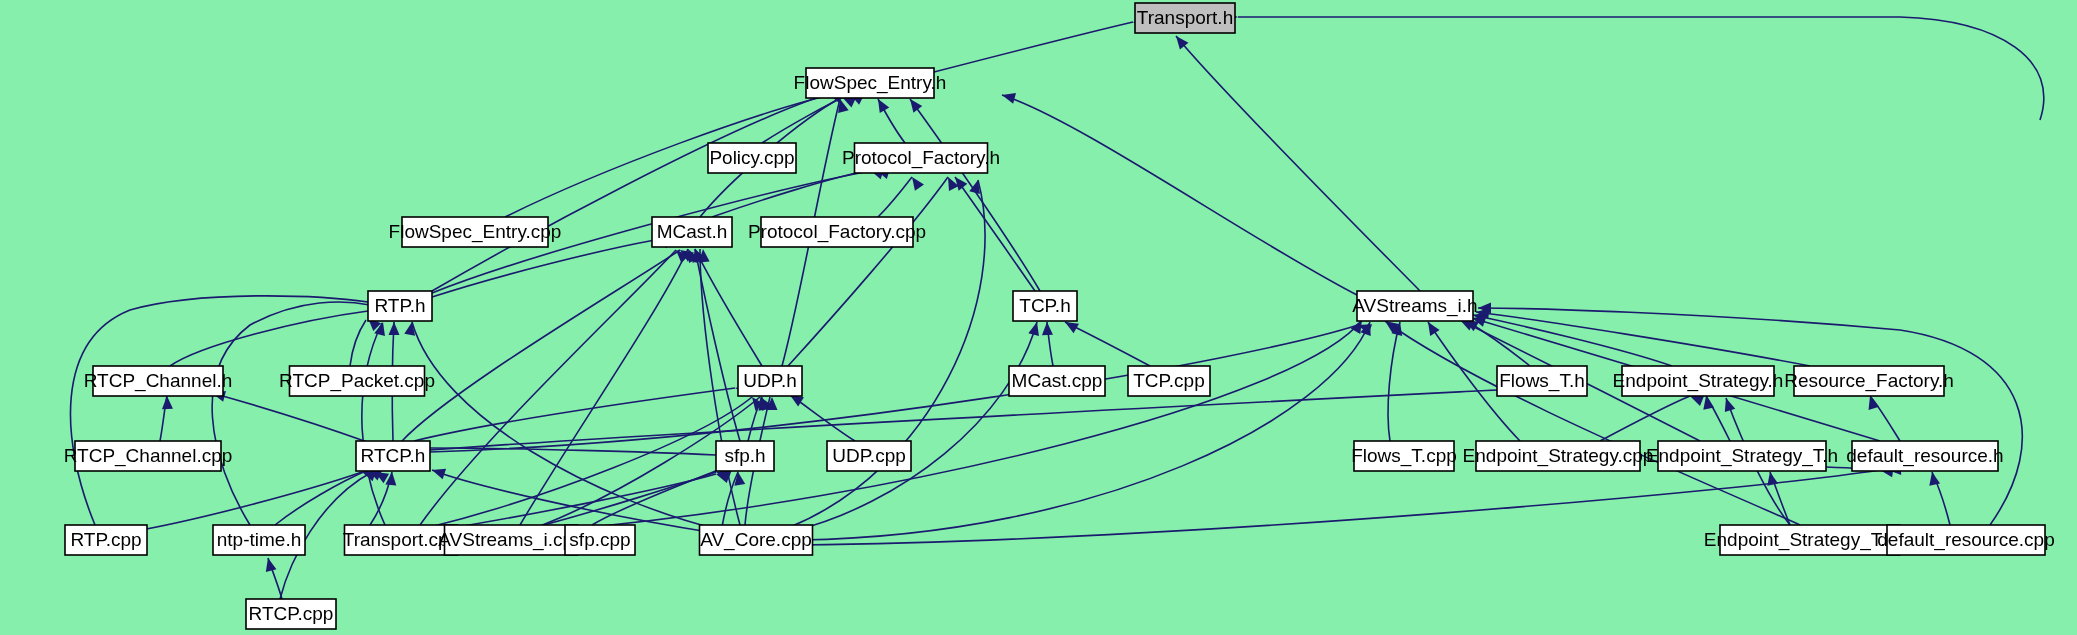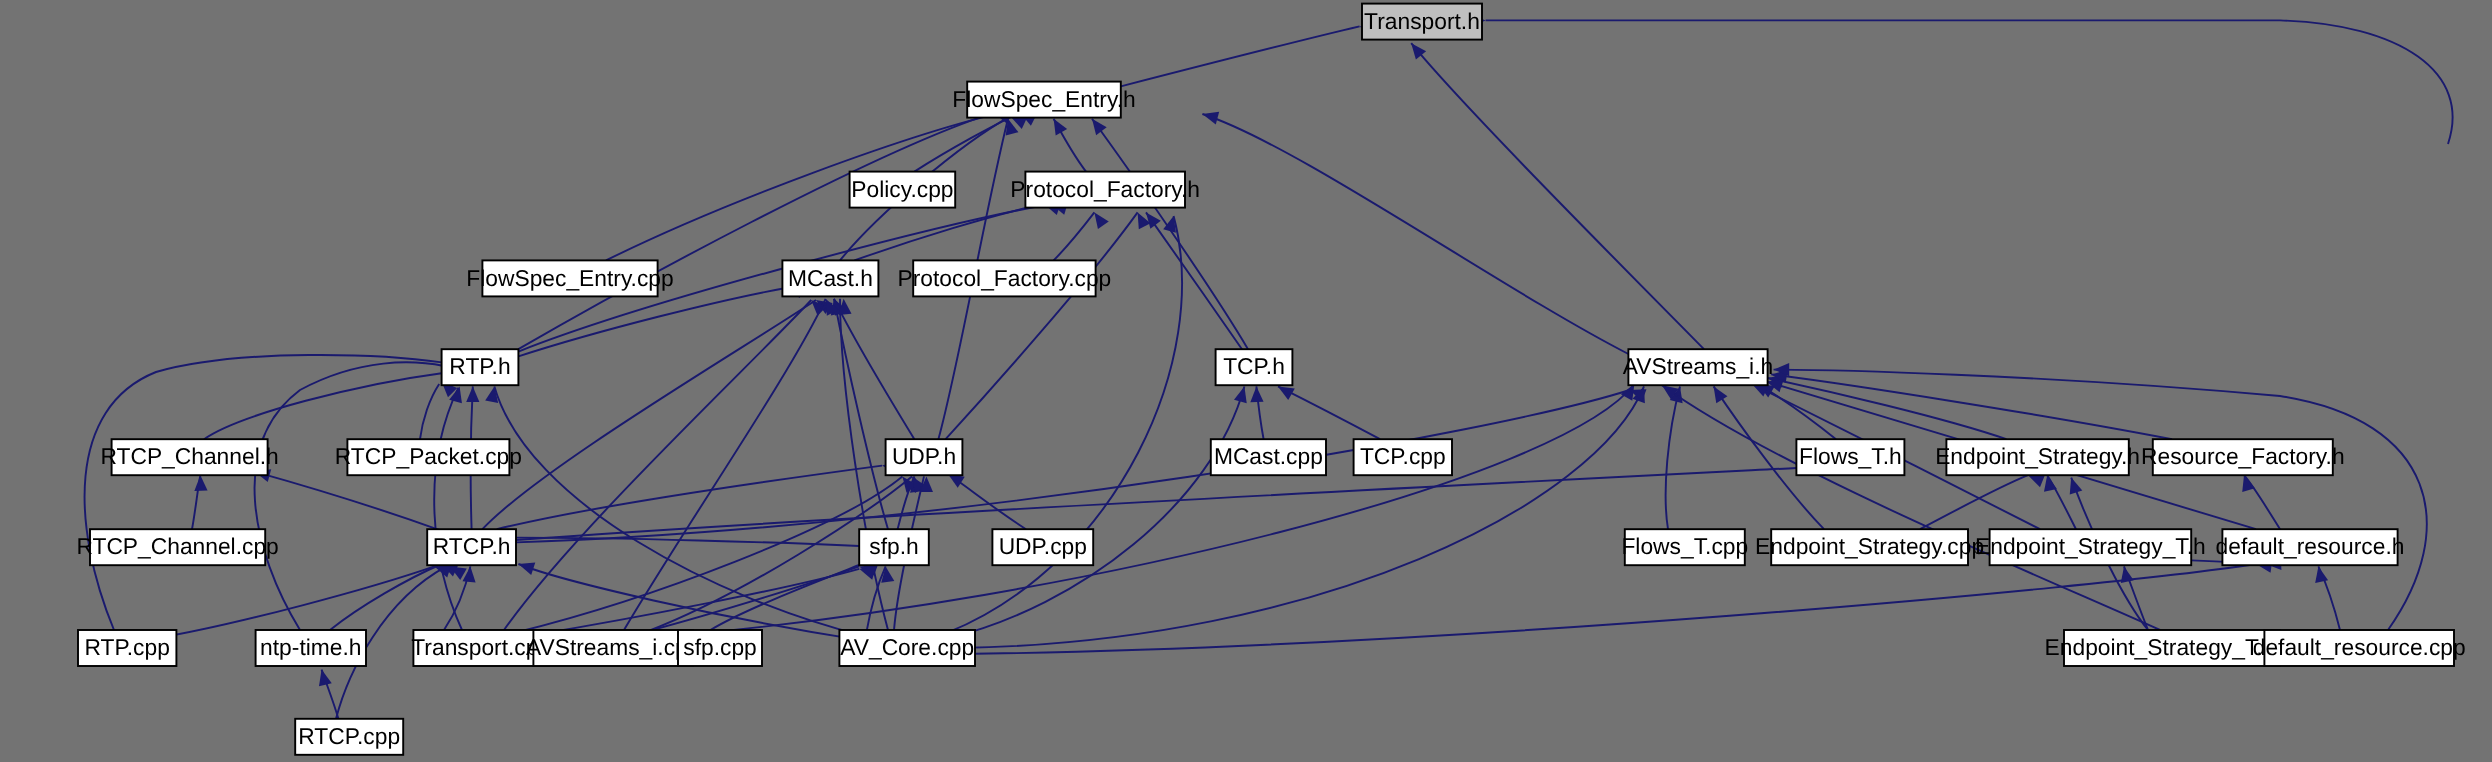--- a/index.html
+++ b/index.html
@@ -4,21 +4,21 @@
 <style>
   html, body {
     margin: 0;
     padding: 0;
     background: #ffffff;
   }
   #graph-root {
     position: relative;
     width: 2077px;
     height: 635px;
-    background: #737373;
+    background: #86efac;
     font-family: "Liberation Sans", sans-serif;
     overflow: hidden;
   }
   svg#dep-graph {
     position: absolute;
     left: 0;
     top: 0;
     width: 2077px;
     height: 635px;
     display: block;

